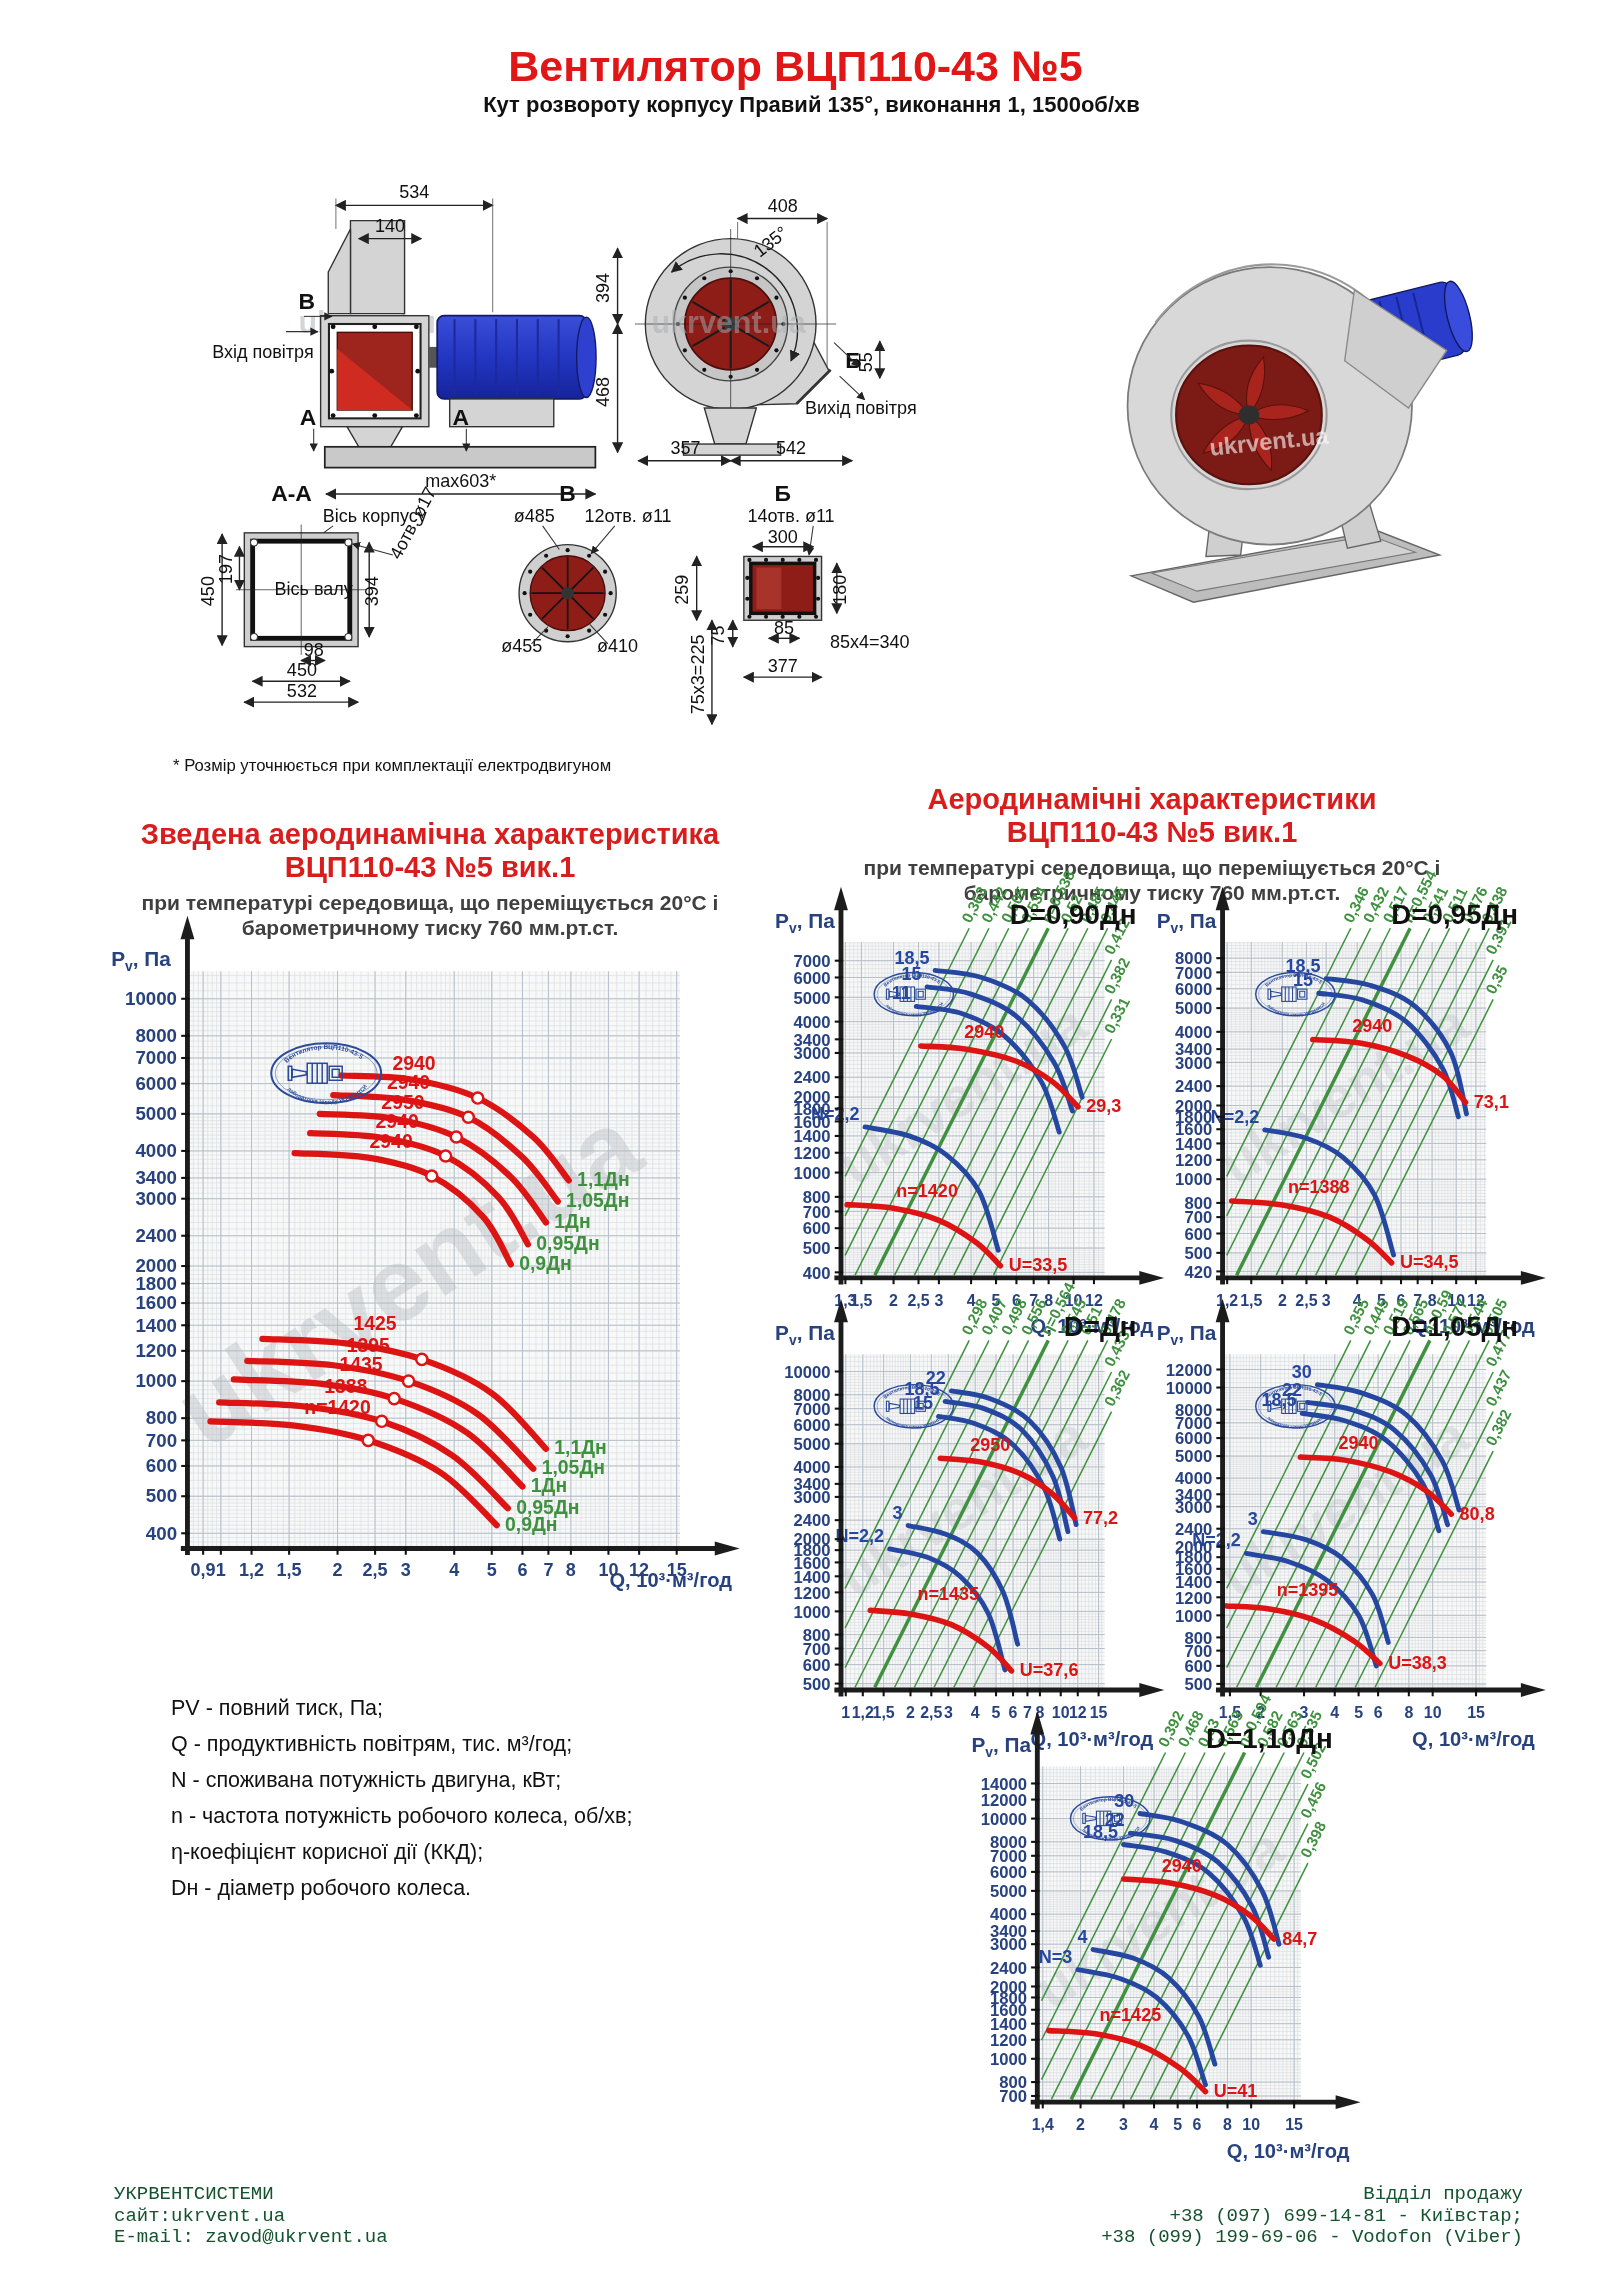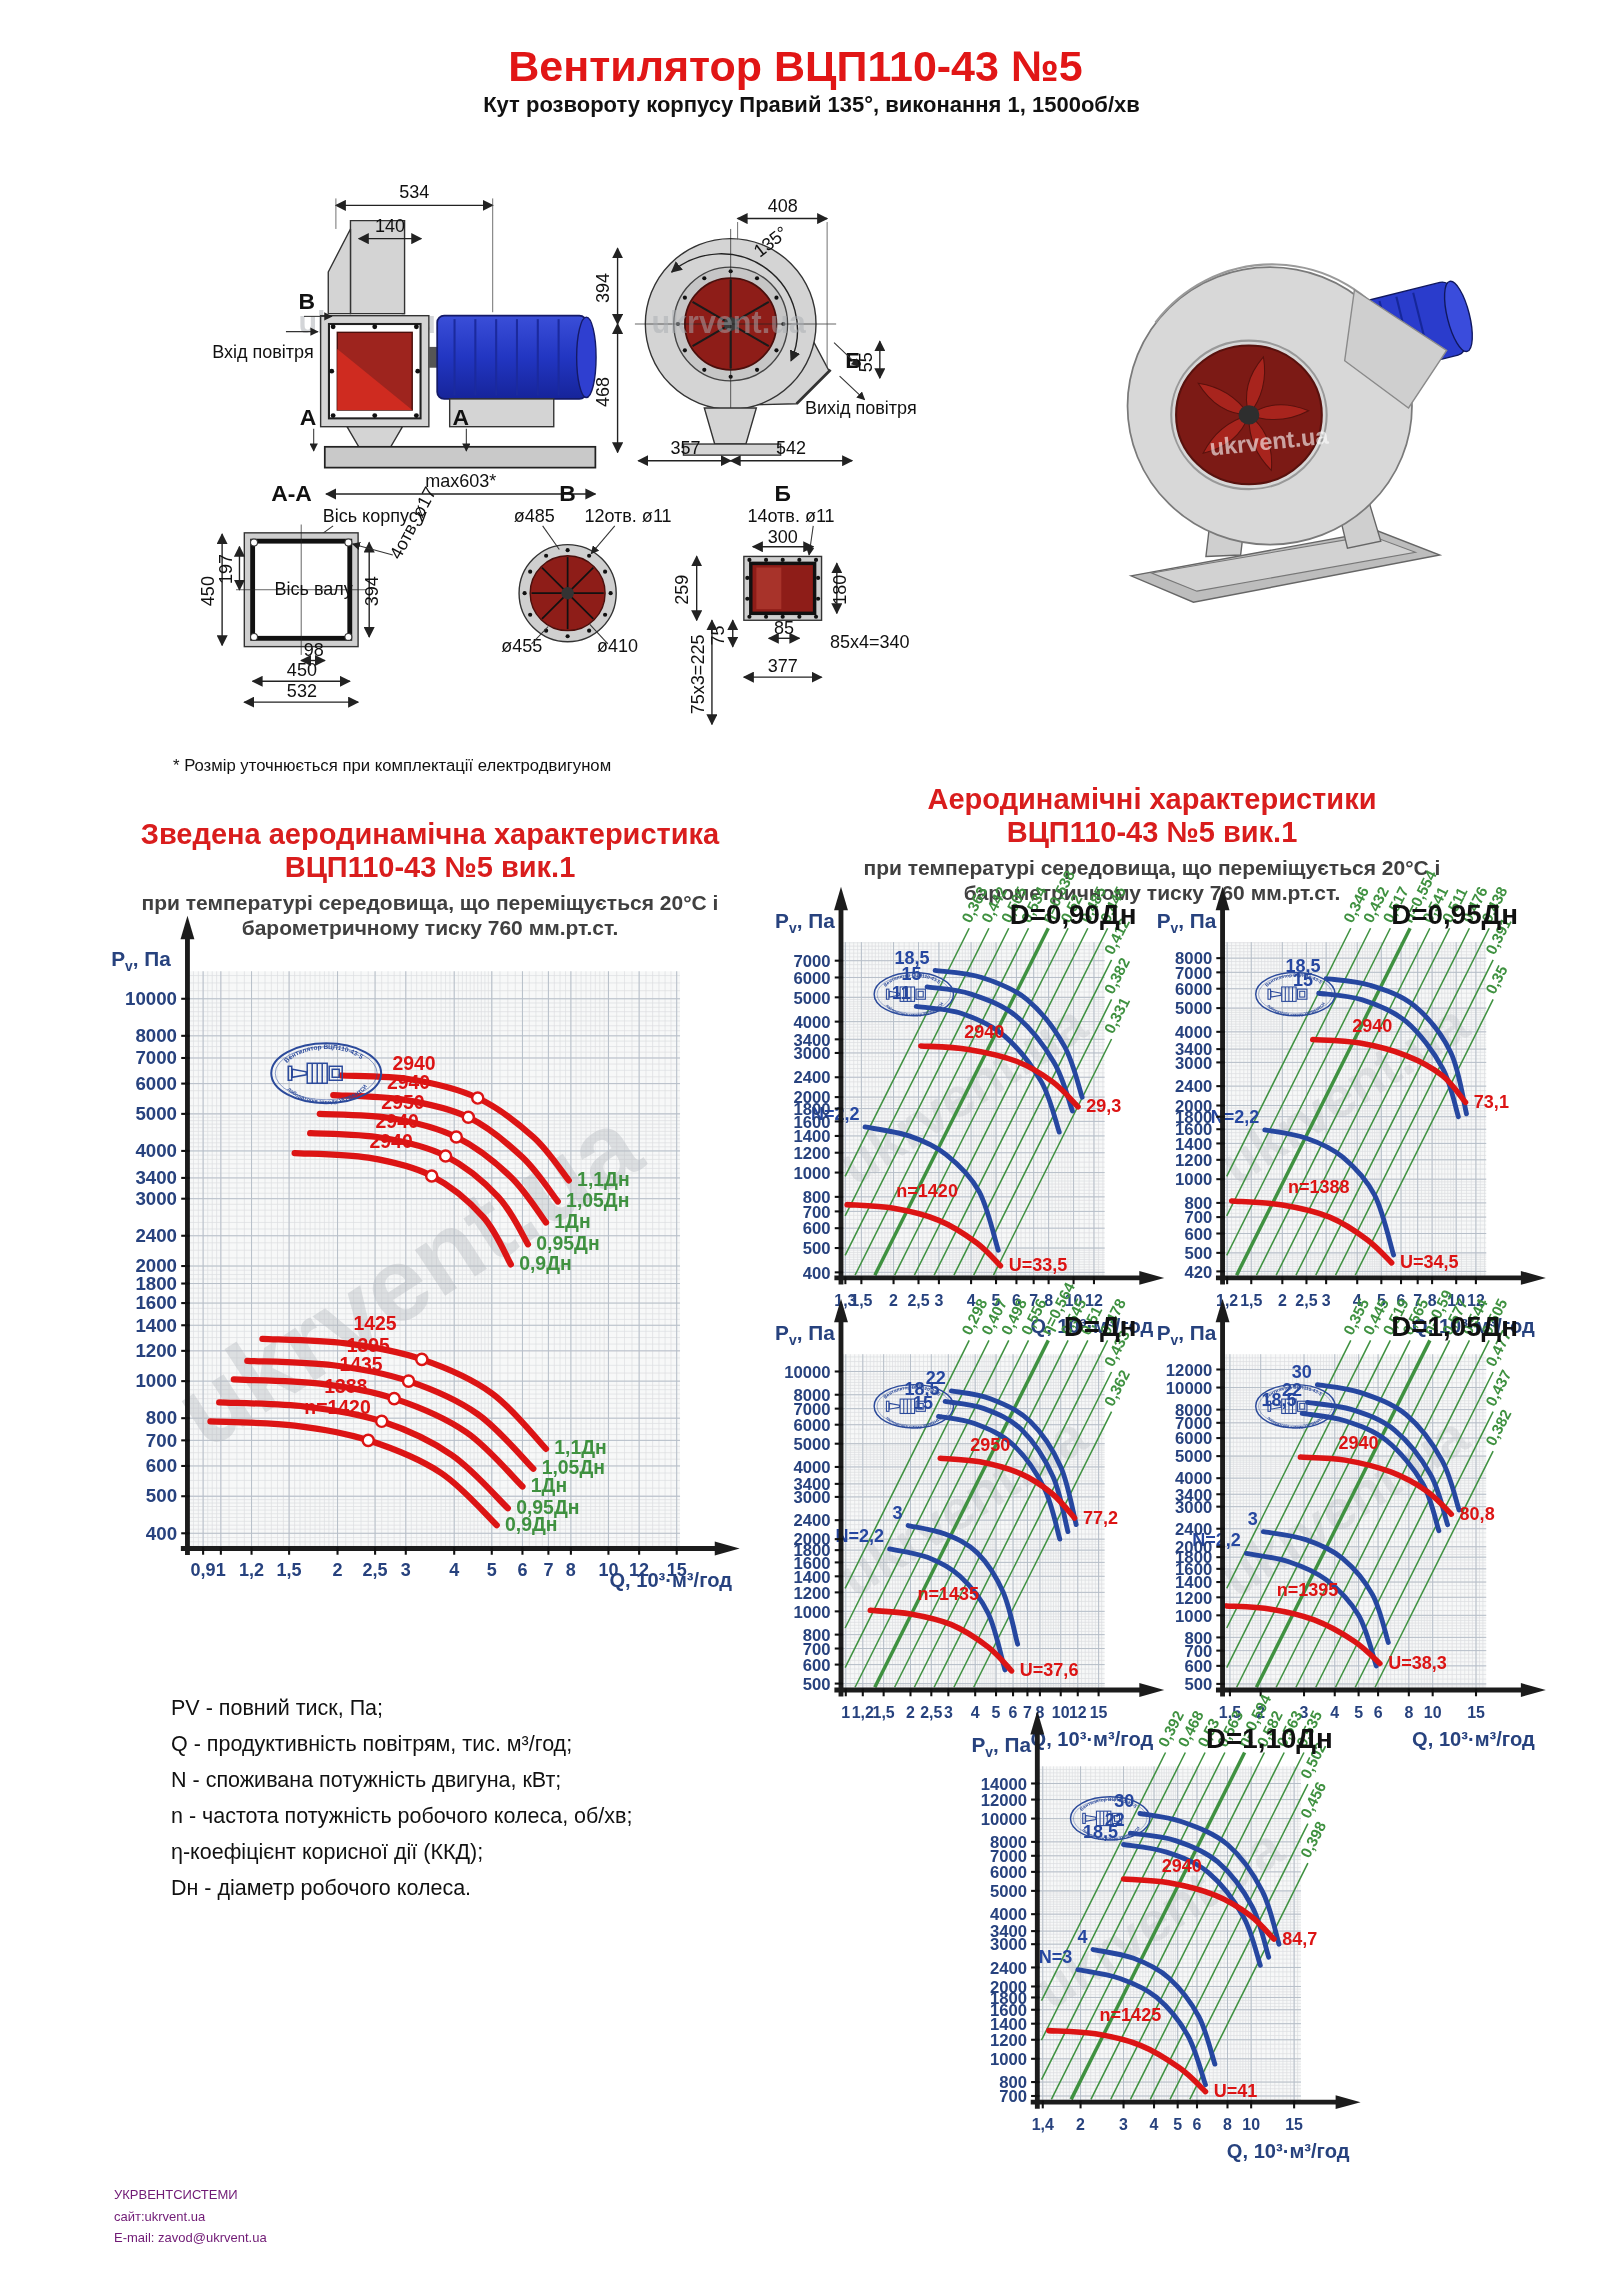--- a/index.html
+++ b/index.html
@@ -6,21 +6,21 @@
   .page{position:relative;width:1623px;height:2295px;background:#fff;overflow:hidden;
         font-family:"Liberation Sans",sans-serif;color:#111;}
   .abs{position:absolute;}
   .ctr{text-align:center;}
   .title{font-size:43px;font-weight:bold;color:#e11616;}
   .subtitle{font-size:22px;font-weight:bold;color:#111;}
   .hdr-red{font-size:29px;font-weight:bold;color:#d91d1d;line-height:33px;}
   .hdr-sub{font-size:21px;font-weight:bold;color:#404040;line-height:25px;}
   .footnote{font-size:16.7px;color:#111;}
   .legend-line{font-size:21.5px;line-height:36px;white-space:nowrap;}
-  .foot{font-size:13px;line-height:21.5px;color:#701a75;}
+  .foot{font-size:19px;line-height:21.5px;color:#14532d;font-family:Liberation Mono, monospace;}
   svg{position:absolute;left:0;top:0;}
   .g{fill:#d4d4d4;stroke:#333;stroke-width:2;}
   .g2{fill:#c6c6c6;stroke:#444;stroke-width:2;}
   .dim{stroke:#222;stroke-width:2;fill:none;marker-start:url(#ar);marker-end:url(#ar);}
   .ldr{stroke:#333;stroke-width:1.5;fill:none;}
   .ext{stroke:#555;stroke-width:1.2;}
   .cl{stroke:#222;stroke-width:1;}
   .dt{font-family:"Liberation Sans",sans-serif;font-size:26px;fill:#111;}
   .dtb{font-family:"Liberation Sans",sans-serif;font-size:33px;font-weight:bold;fill:#111;}
   .wm{font-family:"Liberation Sans",sans-serif;font-weight:bold;fill:#a9adb2;}
@@ -308,20 +308,25 @@
     <div class="legend-line">N - споживана потужність двигуна, кВт;</div>
     <div class="legend-line">n - частота потужність робочого колеса, об/хв;</div>
     <div class="legend-line">η-коефіцієнт корисної дії (ККД);</div>
     <div class="legend-line">Dн - діаметр робочого колеса.</div>
   </div>
 
   <div class="abs foot" style="left:114px;top:2184px;">
     <div>УКРВЕНТСИСТЕМИ</div>
     <div>сайт:ukrvent.ua</div>
     <div>E-mail: zavod@ukrvent.ua</div>
+  </div>
+  <div class="abs foot" style="left:971px;top:2184px;width:552px;text-align:right;">
+    <div>Відділ продажу</div>
+    <div>+38 (097) 699-14-81 - Київстар;</div>
+    <div>+38 (099) 199-69-06 - Vodofon (Viber)</div>
   </div>
 
   <svg id="charts" width="1623" height="2295" viewBox="0 0 2339 3308">
       <g>
         <rect x="270" y="1400" width="710" height="832" fill="#f7f8f8"></rect>
         <g stroke="#dcdee0" stroke-width="1">
           <line x1="271.4749400806315" y1="1400" x2="271.4749400806315" y2="2232"></line>
           <line x1="278.71807186838765" y1="1400" x2="278.71807186838765" y2="2232"></line>
           <line x1="285.751227964909" y1="1400" x2="285.751227964909" y2="2232"></line>
           <line x1="292.58624040315084" y1="1400" x2="292.58624040315084" y2="2232"></line>

